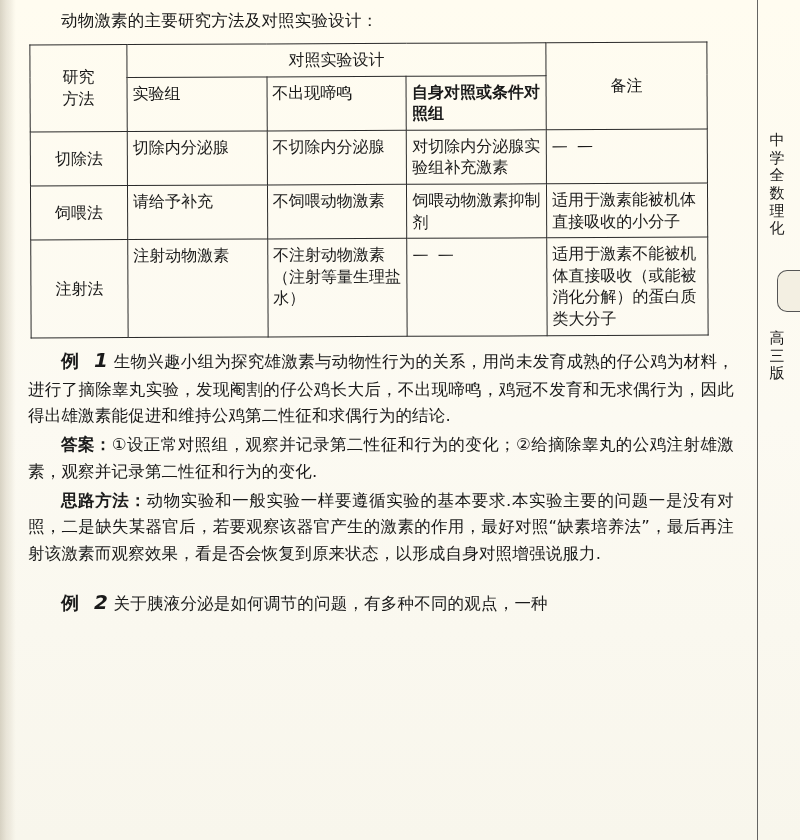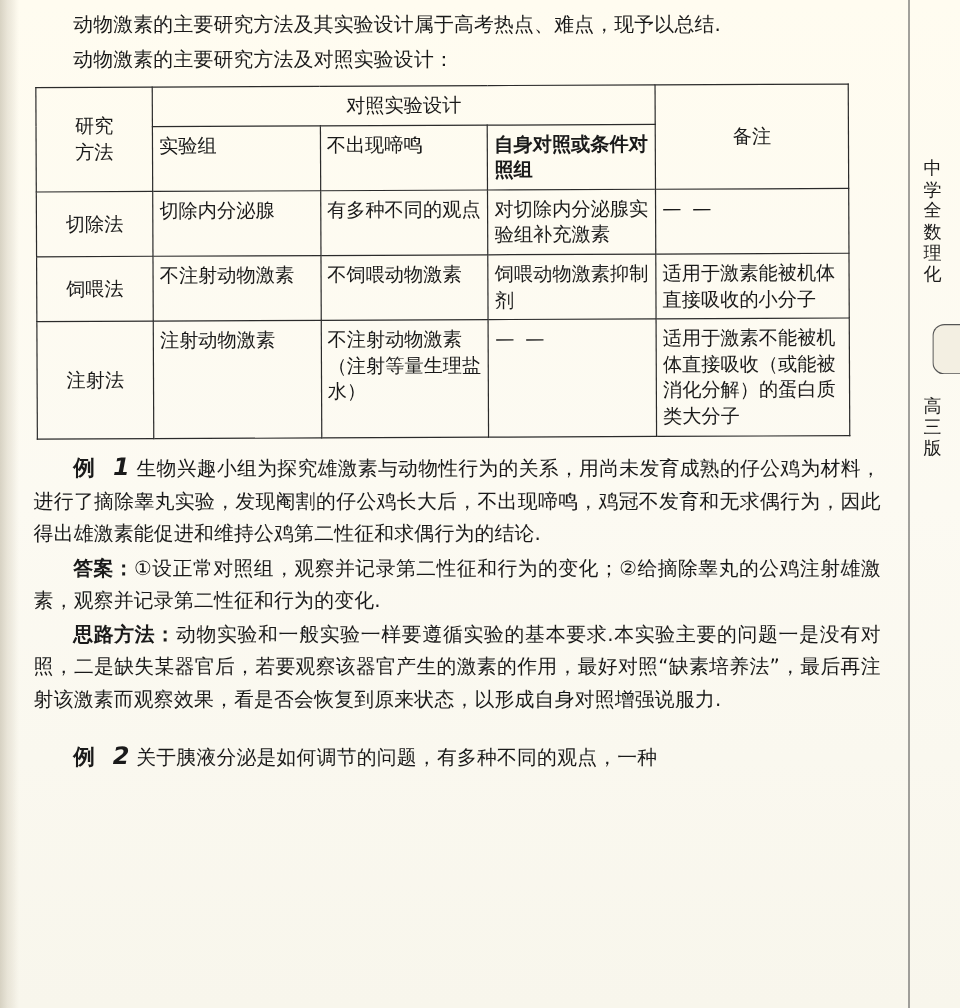--- a/index.html
+++ b/index.html
@@ -146,21 +146,20 @@
 </div>
 
 <div class="side-note" id="side-note-bottom">
   <span>高</span>
   <span>三</span>
   <span>版</span>
 </div>
 
 <div class="content">
 
-  <p class="para indent2">动物激素的主要研究方法及其实验设计属于高考热点、难点，现予以总结.</p>
   <p class="para indent2">动物激素的主要研究方法及对照实验设计：</p>
 
   <table class="design-table">
     <tbody>
         <tr>
       <td class="c-method head-center" rowspan="2">
         <div>研究</div>
         <div>方法</div>
       </td>
       <td class="head-center" colspan="3">对照实验设计</td>
@@ -168,28 +167,28 @@
     </tr>
     <tr>
       <td class="c-exp">实验组</td>
       <td class="c-blank">不出现啼鸣</td>
       <td class="c-self">自身对照或条件对照组</td>
     </tr>
 
     <tr>
       <td class="c-method">切除法</td>
       <td>切除内分泌腺</td>
-      <td>有多种不同的观点</td>
+      <td>不切除内分泌腺</td>
       <td>对切除内分泌腺实验组补充激素</td>
       <td class="cell-dash">— —</td>
     </tr>
 
     <tr>
       <td class="c-method">饲喂法</td>
-      <td>不注射动物激素</td>
+      <td>请给予补充</td>
       <td>不饲喂动物激素</td>
       <td>饲喂动物激素抑制剂</td>
       <td>适用于激素能被机体直接吸收的小分子</td>
     </tr>
 
     <tr>
       <td class="c-method">注射法</td>
       <td>注射动物激素</td>
       <td>不注射动物激素（注射等量生理盐水）</td>
       <td class="cell-dash">— —</td>

